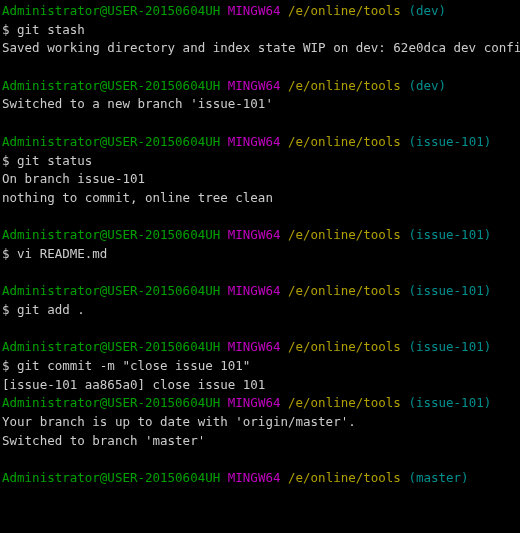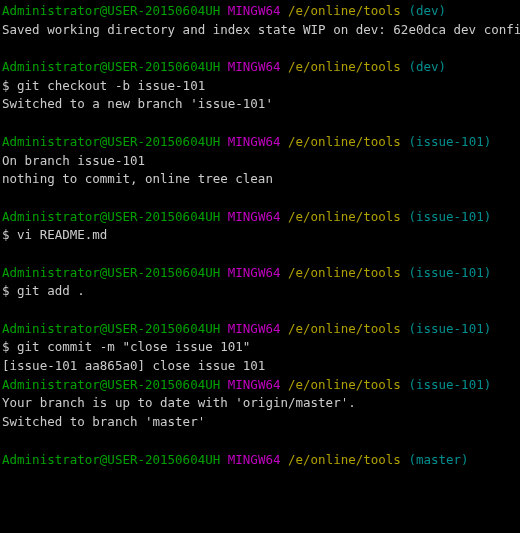--- a/index.html
+++ b/index.html
@@ -52,27 +52,28 @@
     white-space: pre;
     pointer-events: none;
   }
 </style>
 </head>
 <body>
 
 <div id="terminal">
   <div id="lines-container">
       <div class="line"><span class="seg-user">Administrator@USER-20150604UH</span><span> </span><span class="seg-mingw">MINGW64</span><span> </span><span class="seg-path">/e/online/tools</span><span> </span><span class="seg-branch">(dev)</span></div>
+      <div class="line"><span class="seg-out">$ git stash</span></div>
       <div class="line"><span class="seg-out">Saved working directory and index state WIP on dev: 62e0dca dev confiltr</span></div>
       <div class="line blank">&nbsp;</div>
       <div class="line"><span class="seg-user">Administrator@USER-20150604UH</span><span> </span><span class="seg-mingw">MINGW64</span><span> </span><span class="seg-path">/e/online/tools</span><span> </span><span class="seg-branch">(dev)</span></div>
-      <div class="line"><span class="seg-out">$ git checkout -b issue-101</span></div>
       <div class="line"><span class="seg-out">Switched to a new branch 'issue-101'</span></div>
       <div class="line blank">&nbsp;</div>
       <div class="line"><span class="seg-user">Administrator@USER-20150604UH</span><span> </span><span class="seg-mingw">MINGW64</span><span> </span><span class="seg-path">/e/online/tools</span><span> </span><span class="seg-branch">(issue-101)</span></div>
+      <div class="line"><span class="seg-out">$ git status</span></div>
       <div class="line"><span class="seg-out">On branch issue-101</span></div>
       <div class="line"><span class="seg-out">nothing to commit, online tree clean</span></div>
       <div class="line blank">&nbsp;</div>
       <div class="line"><span class="seg-user">Administrator@USER-20150604UH</span><span> </span><span class="seg-mingw">MINGW64</span><span> </span><span class="seg-path">/e/online/tools</span><span> </span><span class="seg-branch">(issue-101)</span></div>
       <div class="line"><span class="seg-out">$ vi README.md</span></div>
       <div class="line blank">&nbsp;</div>
       <div class="line"><span class="seg-user">Administrator@USER-20150604UH</span><span> </span><span class="seg-mingw">MINGW64</span><span> </span><span class="seg-path">/e/online/tools</span><span> </span><span class="seg-branch">(issue-101)</span></div>
       <div class="line"><span class="seg-out">$ git add .</span></div>
       <div class="line blank">&nbsp;</div>
       <div class="line"><span class="seg-user">Administrator@USER-20150604UH</span><span> </span><span class="seg-mingw">MINGW64</span><span> </span><span class="seg-path">/e/online/tools</span><span> </span><span class="seg-branch">(issue-101)</span></div>

